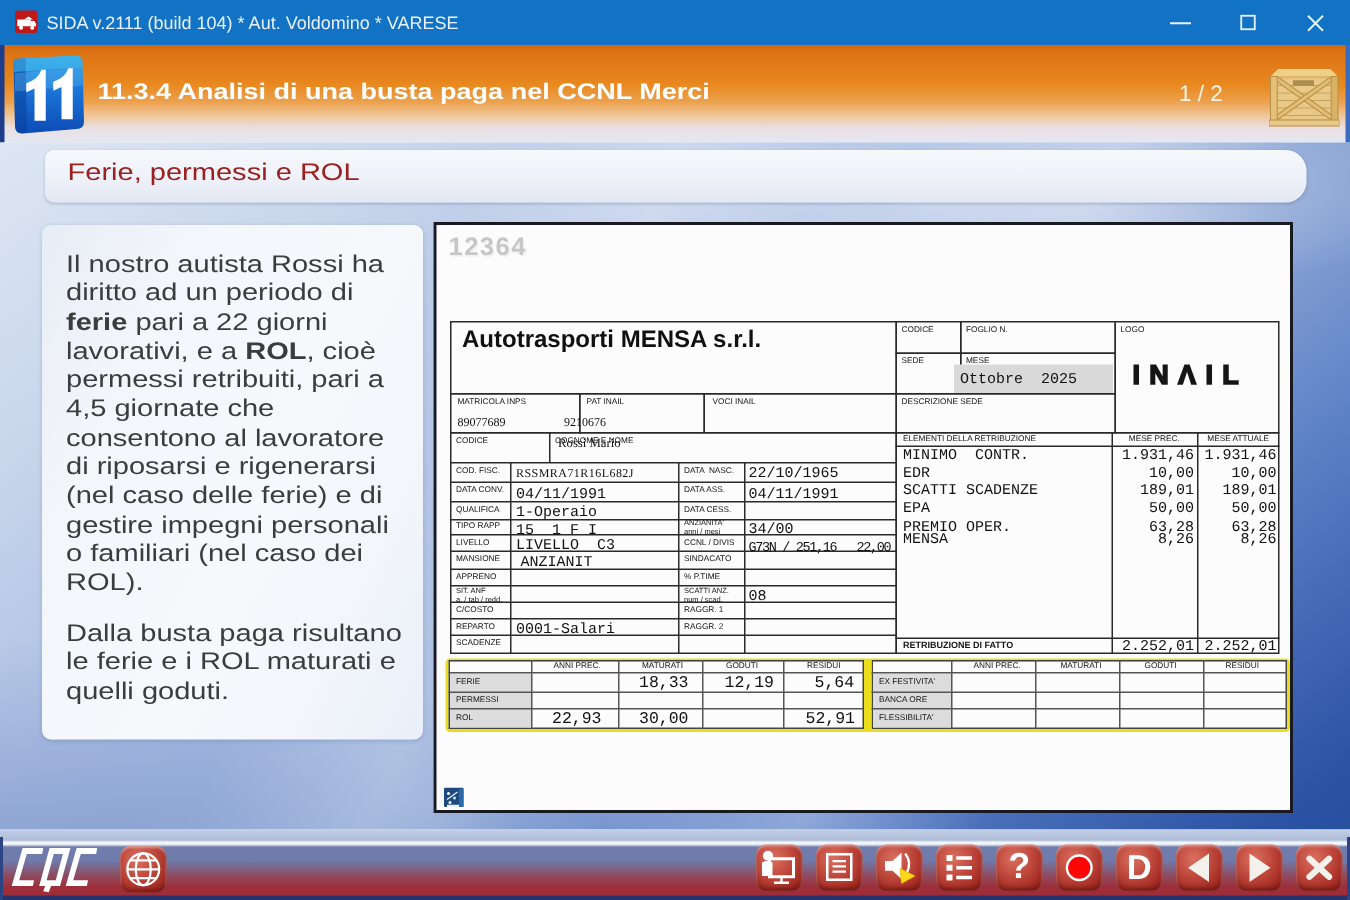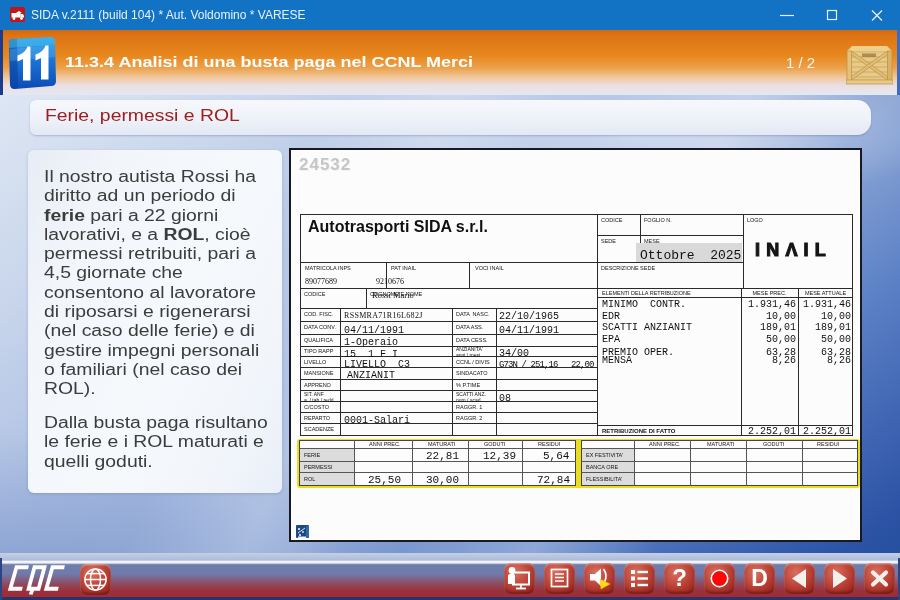--- a/index.html
+++ b/index.html
@@ -105,24 +105,24 @@
 <div class="abs" id="streaks"></div>
 <div class="abs" id="headbar"></div>
 <div class="abs" id="headtxt">Ferie, permessi e ROL</div>
 <div class="abs" id="tpanel"></div>
 <div class="abs" id="ttext">
     <p>Il nostro autista Rossi ha<br>diritto ad un periodo di<br><b>ferie</b> pari a 22 giorni<br>lavorativi, e a <b>ROL</b>, cioè<br>permessi retribuiti, pari a<br>4,5 giornate che<br>consentono al lavoratore<br>di riposarsi e rigenerarsi<br>(nel caso delle ferie) e di<br>gestire impegni personali<br>o familiari (nel caso dei<br>ROL).</p>
     <p>Dalla busta paga risultano<br>le ferie e i ROL maturati e<br>quelli goduti.</p>
   </div>
 
 <div class="abs" id="pay">
-<div class="abs" id="num">24532</div>
+<div class="abs" id="num">12364</div>
 
 <div class="bx" style="left:9px;top:64px;width:298px;height:49px"></div>
-<div style="position:absolute;left:17px;top:68px;font-size:16px;font-weight:bold;color:#101010;white-space:pre">Autotrasporti SIDA s.r.l.</div>
+<div style="position:absolute;left:17px;top:68px;font-size:16px;font-weight:bold;color:#101010;white-space:pre">Autotrasporti MENSA s.r.l.</div>
 <div class="bx" style="left:9px;top:112px;width:87px;height:27px"></div>
 <div class="bx" style="left:95px;top:112px;width:84px;height:27px"></div>
 <div class="bx" style="left:178px;top:112px;width:129px;height:27px"></div>
 <div class="lb" style="left:14px;top:115px">MATRICOLA INPS</div>
 <div class="lb" style="left:100px;top:115px">PAT INAIL</div>
 <div class="lb" style="left:184px;top:115px">VOCI INAIL</div>
 <div class="sv" style="left:14px;top:127px">89077689</div>
 <div class="sv" style="left:85px;top:127px">9210676</div>
 
 <div class="bx" style="left:306px;top:64px;width:44px;height:22px"></div>
@@ -131,21 +131,21 @@
 <div class="bx" style="left:349px;top:85px;width:104px;height:28px"></div>
 <div class="bx" style="left:306px;top:112px;width:147px;height:27px"></div>
 <div class="bx" style="left:452px;top:64px;width:110px;height:75px"></div>
 <div class="lb" style="left:310px;top:67px">CODICE</div>
 <div class="lb" style="left:353px;top:67px">FOGLIO N.</div>
 <div class="lb" style="left:310px;top:88px">SEDE</div>
 <div class="lb" style="left:353px;top:88px">MESE</div>
 <div class="lb" style="left:310px;top:115px">DESCRIZIONE SEDE</div>
 <div class="lb" style="left:456px;top:67px">LOGO</div>
 <div style="position:absolute;left:345px;top:93px;width:106px;height:19px;background:#d9d9d9"></div>
-<div class="mv" style="left:349px;top:98px;font-size:13px">Ottobre  2025</div>
+<div class="mv" style="left:349px;top:98px;font-size:10px">Ottobre  2025</div>
 <svg style="position:absolute;left:463px;top:92px" width="92" height="17" viewBox="0 0 92 17">
       <text x="1" y="14" font-family="Liberation Sans,sans-serif" font-size="18" font-weight="bold" fill="#151515" stroke="#151515" stroke-width="1.1" letter-spacing="6.2">INΛIL</text>
     </svg>
 
 <div class="bx" style="left:9px;top:138px;width:298px;height:148px"></div>
 <div class="lb" style="left:13px;top:141px">CODICE</div>
 <div class="lb" style="left:79px;top:141px">COGNOME E NOME</div>
 <div class="sv" style="left:81px;top:140px;font-size:8.5px">Rossi Mario</div>
 
 <div style="position:absolute;left:9px;top:158px;width:298px;height:1px;background:#2a2a2a"></div>
@@ -201,21 +201,21 @@
 
 <div class="bx" style="left:306px;top:138px;width:256px;height:148px"></div>
 <div style="position:absolute;left:306px;top:147px;width:256px;height:1px;background:#2a2a2a"></div>
 <div style="position:absolute;left:450px;top:138px;width:1px;height:148px;background:#2a2a2a"></div>
 <div style="position:absolute;left:507px;top:138px;width:1px;height:148px;background:#2a2a2a"></div>
 <div class="lb" style="left:311px;top:140px">ELEMENTI DELLA RETRIBUZIONE</div>
 <div class="lb" style="left:450px;top:140px;width:57px;text-align:center">MESE PREC.</div>
 <div class="lb" style="left:507px;top:140px;width:55px;text-align:center">MESE ATTUALE</div>
 <div class="mv" style="left:311px;top:149px">MINIMO  CONTR.</div>
 <div class="mv" style="left:311px;top:161px">EDR</div>
-<div class="mv" style="left:311px;top:172px">SCATTI ANZIANIT</div>
+<div class="mv" style="left:311px;top:172px">SCATTI SCADENZE</div>
 <div class="mv" style="left:311px;top:184px">EPA</div>
 <div class="mv" style="left:311px;top:197px">PREMIO OPER.</div>
 <div class="mv" style="left:311px;top:205px">MENSA</div>
 <div class="mv" style="left:448px;top:149px;width:57px;text-align:right">1.931,46</div>
 <div class="mv" style="left:448px;top:161px;width:57px;text-align:right">10,00</div>
 <div class="mv" style="left:448px;top:172px;width:57px;text-align:right">189,01</div>
 <div class="mv" style="left:448px;top:184px;width:57px;text-align:right">50,00</div>
 <div class="mv" style="left:448px;top:197px;width:57px;text-align:right">63,28</div>
 <div class="mv" style="left:448px;top:205px;width:57px;text-align:right">8,26</div>
 <div class="mv" style="left:504px;top:149px;width:56px;text-align:right">1.931,46</div>
@@ -262,26 +262,26 @@
 <div class="lb" style="left:472px;top:291px">GODUTI</div>
 <div class="lb" style="left:526px;top:291px">RESIDUI</div>
 
 <div class="lb" style="left:13px;top:302px">FERIE</div>
 <div class="lb" style="left:13px;top:314px">PERMESSI</div>
 <div class="lb" style="left:13px;top:326px">ROL</div>
 <div class="lb" style="left:295px;top:302px">EX FESTIVITA'</div>
 <div class="lb" style="left:295px;top:314px">BANCA ORE</div>
 <div class="lb" style="left:295px;top:326px">FLESSIBILITA'</div>
 
-<div class="mv" style="left:135px;top:300px;font-size:11px">22,81</div>
-<div class="mv" style="left:192px;top:300px;font-size:11px">12,39</div>
+<div class="mv" style="left:135px;top:300px;font-size:11px">18,33</div>
+<div class="mv" style="left:192px;top:300px;font-size:11px">12,19</div>
 <div class="mv" style="left:252px;top:300px;font-size:11px">5,64</div>
-<div class="mv" style="left:77px;top:324px;font-size:11px">25,50</div>
+<div class="mv" style="left:77px;top:324px;font-size:11px">22,93</div>
 <div class="mv" style="left:135px;top:324px;font-size:11px">30,00</div>
-<div class="mv" style="left:246px;top:324px;font-size:11px">72,84</div>
+<div class="mv" style="left:246px;top:324px;font-size:11px">52,91</div>
 
 <svg style="position:absolute;left:5px;top:375px" width="15" height="15" viewBox="0 0 15 15">
       <rect x="0" y="0" width="13" height="13" rx="1" fill="#1c4a7e"></rect>
       <rect x="10" y="1" width="3" height="12" fill="#2a6aa8"></rect>
       <circle cx="3" cy="4" r="1" fill="#fff"></circle>
       <circle cx="7" cy="7" r="1" fill="#cfe4f4"></circle>
       <circle cx="4" cy="10" r="1" fill="#fff"></circle>
       <line x1="2" y1="8" x2="9" y2="3" stroke="#d8e8f6" stroke-width="1"></line>
       <rect x="2" y="11.5" width="8" height="1.5" fill="#e8f2fa"></rect>
     </svg>

